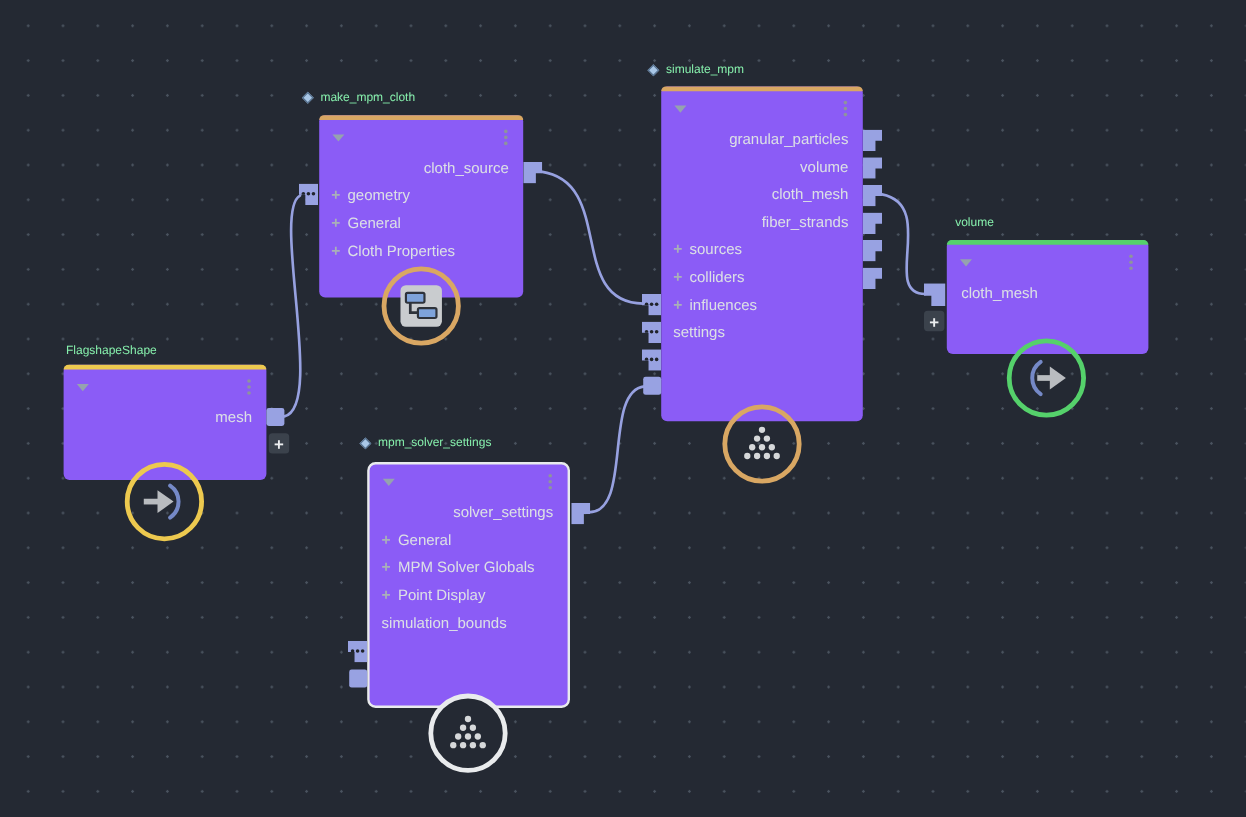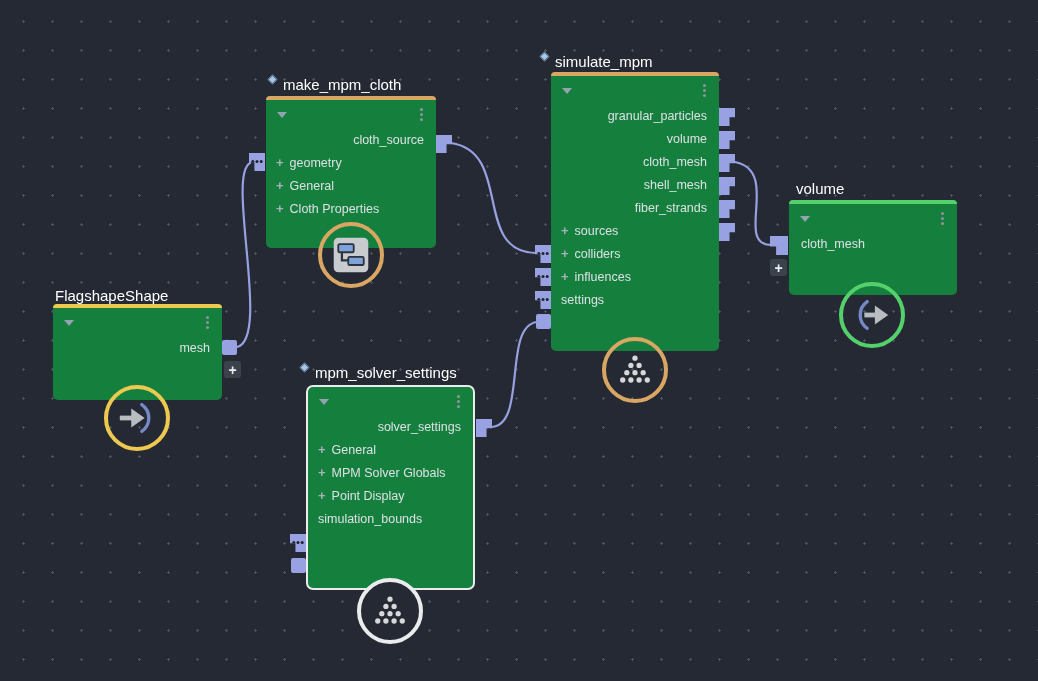--- a/index.html
+++ b/index.html
@@ -11,35 +11,35 @@
     background-size:29px 29px;
     background-position:9px 7px;
     position:relative;
   }
   #canvas{ position:absolute; inset:0; }
 
   svg.wires{ position:absolute; left:0; top:0; z-index:1; }
   svg.wires path{ stroke:#97a1e0; stroke-width:2.2; fill:none; stroke-linecap:round; }
 
   .node{
-    position:absolute; background:#15803d; border-radius:5px; z-index:2;
+    position:absolute; background:#8b5cf6; border-radius:5px; z-index:2;
   }
   .node .bar{ height:4px; border-radius:5px 5px 0 0; }
   .node.selected{ border:2.5px solid #e9ebed; border-radius:7px; }
   .nhdr{ height:25px; display:flex; align-items:center; justify-content:space-between; padding:4px 11px 0 11px; }
   .tri{ width:0; height:0; border-left:5.5px solid transparent; border-right:5.5px solid transparent; border-top:6.5px solid #95a2af; }
   .menu-dots{ width:3.2px; height:3.2px; border-radius:50%; background:#8e949c;
     box-shadow:0 -5px 0 #8e949c, 0 5px 0 #8e949c; margin-right:2px; }
   .rows{ padding-top:3px; }
   .row{ height:23px; display:flex; align-items:center; font-size:12.5px; color:#dce0e5; padding:0 12px 0 10px; }
   .row.out{ justify-content:flex-end; }
   .plus-ico::before{ content:"+"; color:#a9b0b8; font-weight:700; font-size:13px; margin-right:6px; }
 
-  .title{ position:absolute; z-index:2; display:flex; align-items:flex-start; gap:7px;
-    font-size:15px; color:#ffffff; white-space:nowrap; }
+  .title{ position:absolute; z-index:2; display:flex; align-items:center; gap:7px;
+    font-size:10px; color:#86efac; white-space:nowrap; }
   .diamond{ width:7px; height:7px; background:#a9c7e7; border:1px solid #55708e; transform:rotate(45deg); flex:0 0 auto; }
 
   .port{ position:absolute; background:#98a2e2; z-index:3; }
   .port.tab-r{ width:16px; height:18px; clip-path:polygon(0 0,100% 0,100% 52%,66% 52%,66% 100%,0 100%); }
   .port.tab-l{ width:16px; height:18px; clip-path:polygon(0 0,100% 0,100% 100%,34% 100%,34% 52%,0 52%); }
   .port.tab-l-lg{ width:18px; height:19px; clip-path:polygon(0 0,100% 0,100% 100%,34% 100%,34% 55%,0 55%); }
   .port.sq{ width:15px; height:15px; border-radius:2px; }
   .pdots{ position:absolute; top:6.5px; left:50%; transform:translateX(-50%);
     width:3px; height:3px; border-radius:50%; background:#20242b;
     box-shadow:-4.2px 0 0 #20242b, 4.2px 0 0 #20242b; }
@@ -82,21 +82,21 @@
   <div class="port sq" style="left:222px; top:340px;"></div>
   <div class="addbox" style="left:224px; top:361px;"></div>
   <div class="badge" style="left:104px; top:385px; border-color:#edc94f;">
     <svg viewBox="0 0 44 44" width="42" height="42">
       <path d="M27 8 A17 17 0 0 1 27 36" stroke="#7589c7" stroke-width="3.5" fill="none" stroke-linecap="round"></path>
       <rect x="4" y="19.5" width="13" height="5" fill="#b9bcc0"></rect>
       <path d="M16 12 L30 22 L16 32 Z" fill="#b9bcc0"></path>
     </svg>
   </div>
 
-  <div class="title" style="left:269px; top:76px;">
+  <div class="title" style="left:253px; top:76px;">
     <span class="diamond"></span>
     <span>make_mpm_cloth</span>
   </div>
   <div class="node" style="left:266px; top:96px; width:170px; height:152px;">
     <div class="bar" style="background:#d9a763;"></div>
     <div class="nhdr">
       <div class="tri"></div>
       <div class="menu-dots"></div>
     </div>
     <div class="rows">
@@ -142,23 +142,20 @@
     </div>
     <div class="rows">
       <div class="row out">
         <span>granular_particles</span>
       </div>
       <div class="row out">
         <span>volume</span>
       </div>
       <div class="row out">
         <span>cloth_mesh</span>
-      </div>
-      <div class="row out">
-        <span>shell_mesh</span>
       </div>
       <div class="row out">
         <span>fiber_strands</span>
       </div>
       <div class="row">
         <span class="plus-ico"></span>
         <span>sources</span>
       </div>
       <div class="row">
         <span class="plus-ico"></span>

